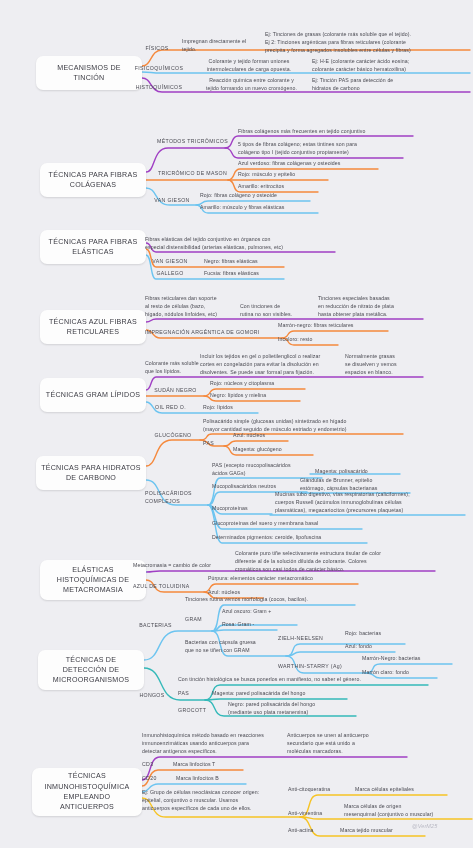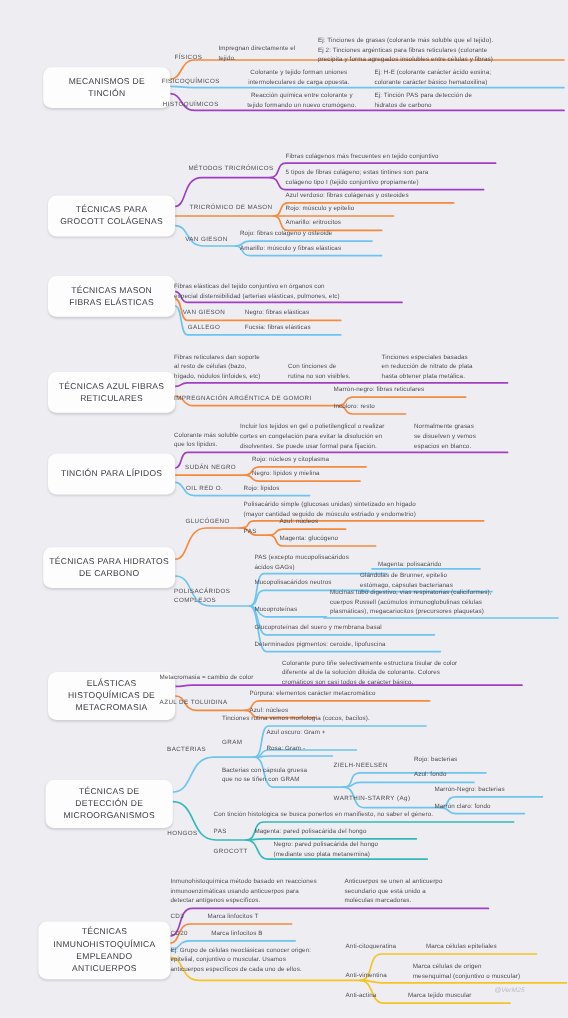--- a/index.html
+++ b/index.html
@@ -109,55 +109,55 @@
       <div class="lbl cap center" style="left: 130px; top: 65px; width: 58px;">FISICOQUÍMICOS</div>
       <div class="lbl center" style="left: 194px; top: 58px; width: 110px;">Colorante y tejido forman uniones
 intermoleculares de carga opuesta.</div>
       <div class="lbl" style="left: 312px; top: 58px; width: 130px;">Ej: H-E (colorante carácter ácido eosina;
 colorante carácter básico hematoxilina)</div>
       <div class="lbl cap center" style="left: 130px; top: 84px; width: 58px;">HISTOQUÍMICOS</div>
       <div class="lbl center" style="left: 194px; top: 77px; width: 115px;">Reacción química entre colorante y
 tejido formando un nuevo cromógeno.</div>
       <div class="lbl" style="left: 312px; top: 77px; width: 120px;">Ej: Tinción PAS para detección de
 hidratos de carbono</div>
-      <div class="root" style="left: 40px; top: 163px; width: 106px; height: 34px;">TÉCNICAS PARA GROCOTT
+      <div class="root" style="left: 40px; top: 163px; width: 106px; height: 34px;">TÉCNICAS PARA FIBRAS
 COLÁGENAS</div>
       <div class="lbl cap center" style="left: 150px; top: 138px; width: 85px;">MÉTODOS TRICRÓMICOS</div>
       <div class="lbl" style="left: 238px; top: 128px; width: 175px;">Fibras colágenos más frecuentes en tejido conjuntivo</div>
       <div class="lbl" style="left: 238px; top: 141px; width: 165px;">5 tipos de fibras colágeno; estas tintines son para
 colágeno tipo I (tejido conjuntivo propiamente)</div>
       <div class="lbl cap center" style="left: 150px; top: 170px; width: 85px;">TRICRÓMICO DE MASON</div>
       <div class="lbl" style="left: 238px; top: 160px; width: 140px;">Azul verdoso: fibras colágenas y osteoides</div>
       <div class="lbl" style="left: 238px; top: 171px; width: 90px;">Rojo: músculo y epitelio</div>
       <div class="lbl" style="left: 238px; top: 183px; width: 80px;">Amarillo: eritrocitos</div>
       <div class="lbl cap center" style="left: 148px; top: 197px; width: 48px;">VAN GIESON</div>
       <div class="lbl" style="left: 200px; top: 192px; width: 110px;">Rojo: fibras colágeno y osteoide</div>
       <div class="lbl" style="left: 200px; top: 204px; width: 118px;">Amarillo: músculo y fibras elásticas</div>
-      <div class="root" style="left: 40px; top: 230px; width: 106px; height: 34px;">TÉCNICAS MASON FIBRAS
+      <div class="root" style="left: 40px; top: 230px; width: 106px; height: 34px;">TÉCNICAS PARA FIBRAS
 ELÁSTICAS</div>
       <div class="lbl" style="left: 145px; top: 236px; width: 190px;">Fibras elásticas del tejido conjuntivo en órganos con
 especial distensibilidad (arterias elásticas, pulmones, etc)</div>
       <div class="lbl cap center" style="left: 146px; top: 258px; width: 48px;">VAN GIESON</div>
       <div class="lbl" style="left: 204px; top: 258px; width: 80px;">Negro: fibras elásticas</div>
       <div class="lbl cap center" style="left: 146px; top: 270px; width: 48px;">GALLEGO</div>
       <div class="lbl" style="left: 204px; top: 270px; width: 80px;">Fucsia: fibras elásticas</div>
       <div class="root" style="left: 40px; top: 310px; width: 106px; height: 34px;">TÉCNICAS AZUL FIBRAS
 RETICULARES</div>
       <div class="lbl" style="left: 145px; top: 295px; width: 100px;">Fibras reticulares dan soporte
 al resto de células (bazo,
 hígado, nódulos linfoides, etc)</div>
       <div class="lbl" style="left: 240px; top: 303px; width: 75px;">Con tinciones de
 rutina no son visibles.</div>
       <div class="lbl" style="left: 318px; top: 295px; width: 105px;">Tinciones especiales basadas
 en reducción de nitrato de plata
 hasta obtener plata metálica.</div>
       <div class="lbl cap" style="left: 145px; top: 329px; width: 135px;">IMPREGNACIÓN ARGÉNTICA DE GOMORI</div>
       <div class="lbl" style="left: 278px; top: 322px; width: 110px;">Marrón-negro: fibras reticulares</div>
       <div class="lbl" style="left: 278px; top: 336px; width: 60px;">Incoloro: resto</div>
-      <div class="root" style="left: 40px; top: 378px; width: 106px; height: 34px;">TINCIÓN PARA
+      <div class="root" style="left: 40px; top: 378px; width: 106px; height: 34px;">TÉCNICAS GRAM
 LÍPIDOS</div>
       <div class="lbl" style="left: 145px; top: 360px; width: 78px;">Colorante más soluble
 que los lípidos.</div>
       <div class="lbl" style="left: 200px; top: 353px; width: 170px;">Incluir los tejidos en gel o polietilenglicol o realizar
 cortes en congelación para evitar la disolución en
 disolventes. Se puede usar formal para fijación.</div>
       <div class="lbl" style="left: 345px; top: 353px; width: 78px;">Normalmente grasas
 se disuelven y vemos
 espacios en blanco.</div>
       <div class="lbl cap center" style="left: 148px; top: 387px; width: 55px;">SUDÁN NEGRO</div>

